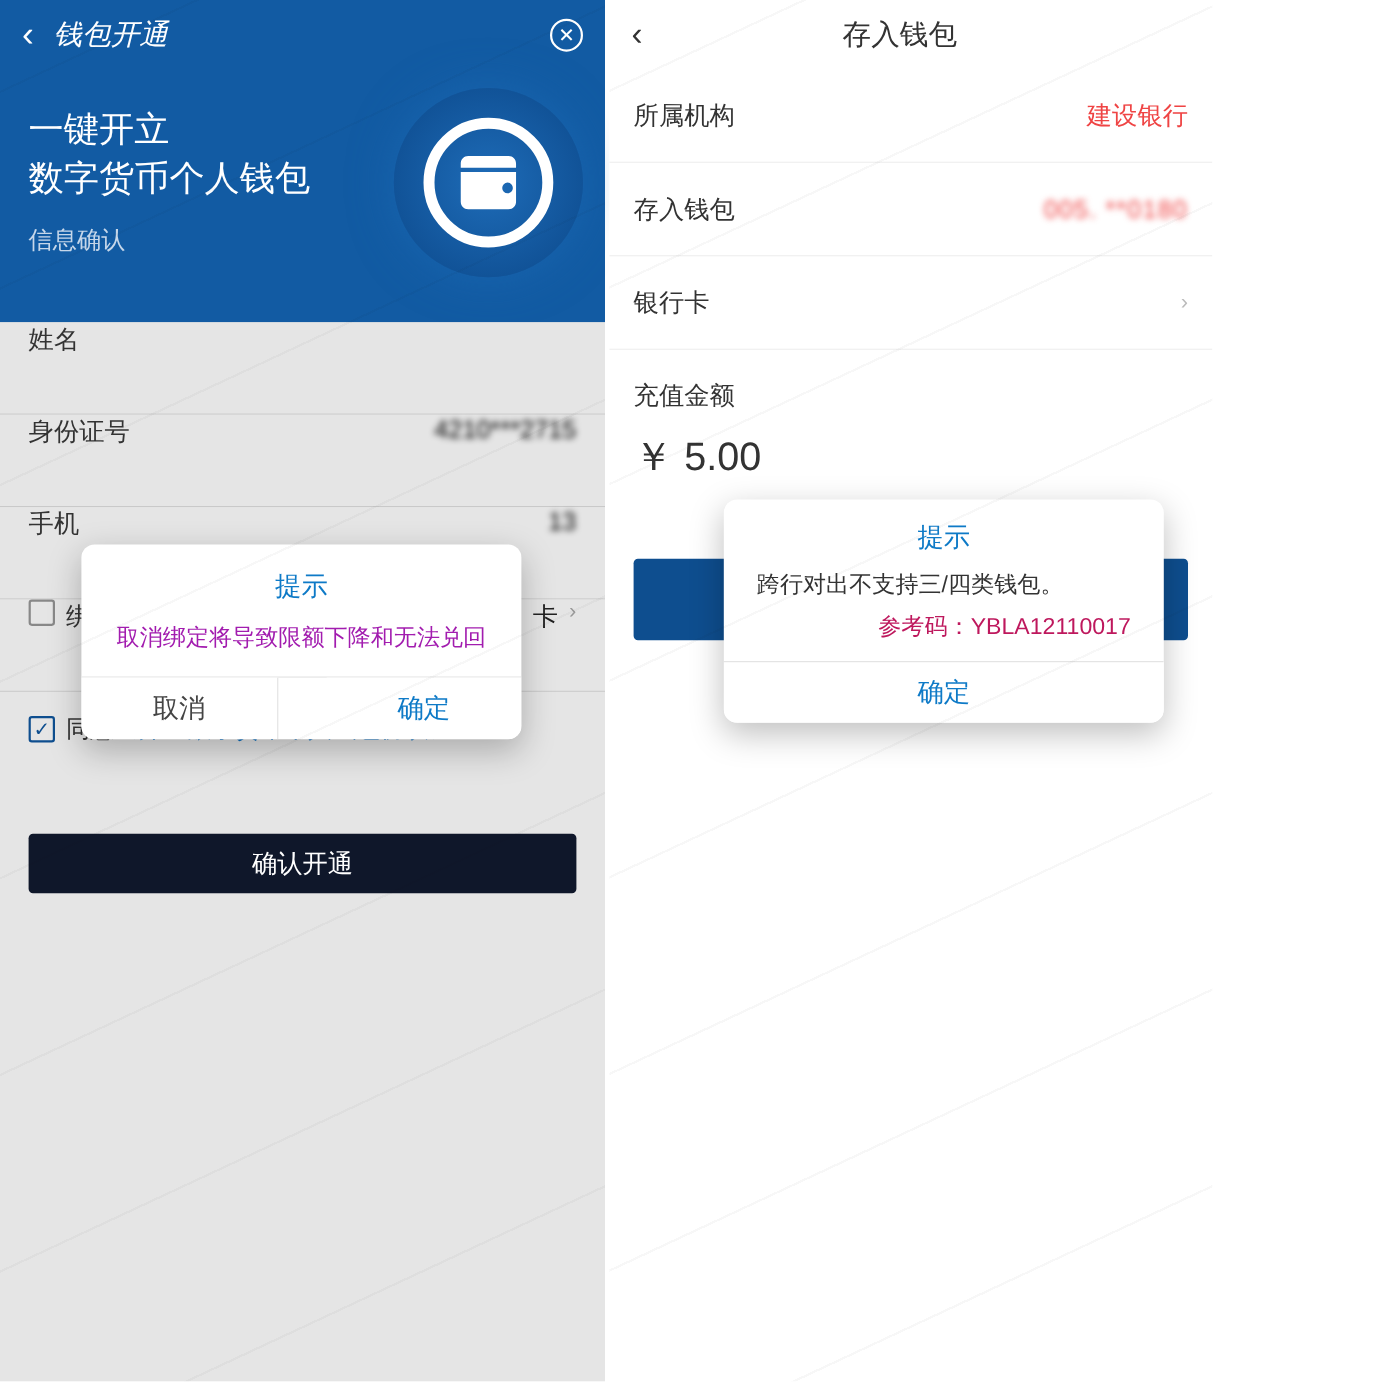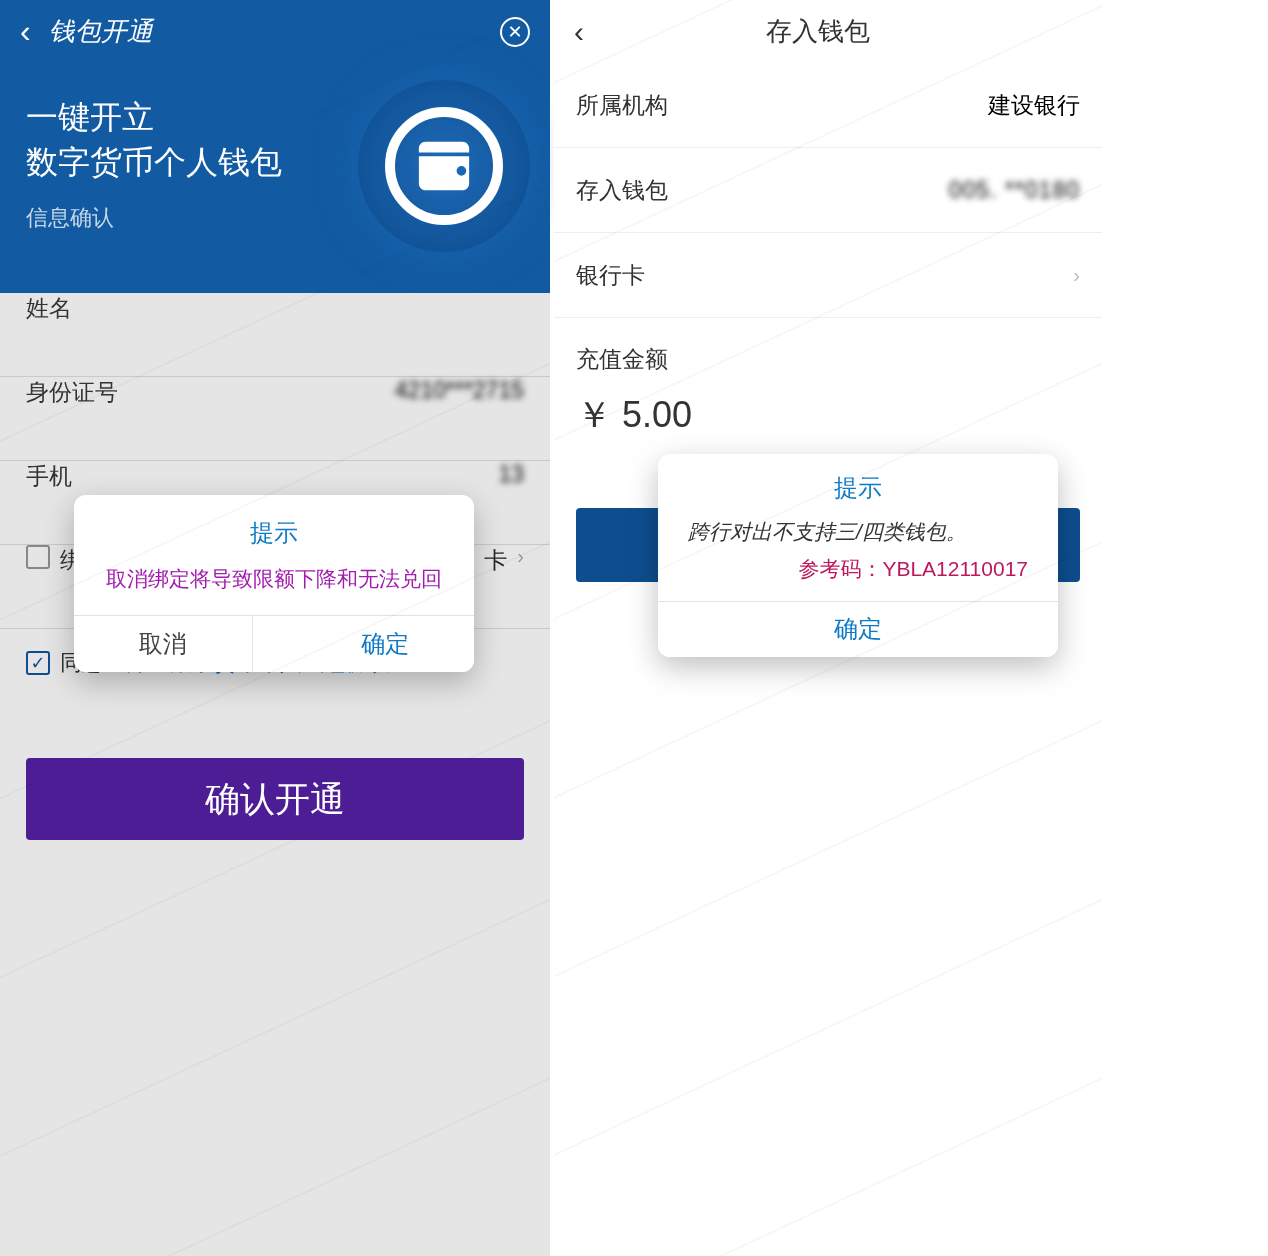--- a/index.html
+++ b/index.html
@@ -24,53 +24,53 @@
     .row .label { flex:1; }
     .row .value { color:#222; }
     .row .masked { filter:blur(3px); color:#000; }
     .chev { color:#999; margin-left:10px; font-size:20px; }
 
     .agree-row { background:#e5e5e5; height:68px; display:flex; align-items:center; padding:0 26px; font-size:22px; }
     .checkbox { width:24px; height:24px; border:2px solid #0e4e8f; border-radius:3px; margin-right:10px; display:flex; align-items:center; justify-content:center; color:#0e4e8f; font-size:18px; cursor:pointer; }
     .agree-text { color:#333; }
     .agree-link { color:#0e6fbf; }
     .confirm-wrap { position:absolute; top:758px; left:0; right:0; padding:0 26px; }
-    .confirm-wrap button { width:100%; height:82px; background:#4c1d95; color:#fff; font-size:35px; border:none; border-radius:4px; cursor:pointer; }
+    .confirm-wrap button { width:100%; height:54px; background:#0f172a; color:#fff; font-size:23px; border:none; border-radius:4px; cursor:pointer; }
 
     
     .dlg1 { position:absolute; top:495px; left:74px; width:400px; background:#fff; border-radius:12px; box-shadow:0 10px 30px rgba(0,0,0,.25); overflow:hidden; text-align:center; }
     .dlg1 .title { color:#0e7ac7; font-size:24px; padding:22px 0 12px; }
     .dlg1 .msg   { color:#a21caf;     font-size:21px; padding:4px 20px 22px; }
     .dlg1 .btns  { display:flex; border-top:1px solid #e2e2e2;gap:44px; }
     .dlg1 .btns button { flex:1; height:56px; background:#fff; border:none; font-size:24px; cursor:pointer; }
     .dlg1 .btns button:first-child { border-right:1px solid #e2e2e2; color:#444; }
     .dlg1 .btns button:last-child  { color:#0e7ac7; }
 
     
     .right { width:548px; height:100%; background:#fff; position:relative; margin-left:4px; }
     .rnav { height:63px; display:flex; align-items:center; padding:0 20px; }
     .rnav-back { font-size:30px; color:#333; cursor:pointer; }
     .rnav-title { flex:1; text-align:center; font-size:26px; color:#333; margin-left:-30px; }
     .rlist { }
     .rrow { height:85px; border-bottom:1px solid #eee; display:flex; align-items:center; padding:0 22px; font-size:23px; color:#333; }
     .rrow .rl { flex:1; }
-    .rrow .rv { color:#000000; }
+    .rrow .rv { color:#ef4444; }
     .rrow .rchev { color:#bbb; margin-left:8px; font-size:20px; }
     .rmask { filter:blur(3px); letter-spacing:1px; }
 
     .amount-label { padding:26px 22px 6px; font-size:23px; color:#333; }
     .amount-val   { padding:10px 22px 20px; font-size:36px; color:#333; }
 
     .rbtn-wrap { padding:0 22px; position:absolute; top:508px; left:0; right:0; }
     .rbtn { width:100%; height:74px; background:#0e4e8f; border:none; border-radius:4px; cursor:pointer; }
 
     
     .dlg2 { position:absolute; top:454px; left:104px; width:400px; background:#fff; border-radius:12px; box-shadow:0 10px 30px rgba(0,0,0,.25); overflow:hidden; text-align:center; }
     .dlg2 .title { color:#0e7ac7; font-size:24px; padding:18px 0 10px; }
-    .dlg2 .msg   { color:#333;     font-size:21px; padding:2px 30px 6px;  text-align:left; line-height:1.55;font-style:italic; }
+    .dlg2 .msg   { color:#333;     font-size:21px; padding:2px 30px 6px;  text-align:left; line-height:1.55; }
     .dlg2 .code  { color:#be185d;     font-size:21px; padding:0 30px 18px;   text-align:right; }
     .dlg2 button { width:100%; height:56px; background:#fff; border:none; border-top:1px solid #e2e2e2; font-size:24px; color:#0e7ac7; cursor:pointer; }
 
     
     .wm { position:absolute; inset:0; pointer-events:none; opacity:.06; background:
           repeating-linear-gradient(-25deg, transparent 0 160px, rgba(0,0,0,.5) 160px 162px); }
   </style>
 </head>
 <body>
 

